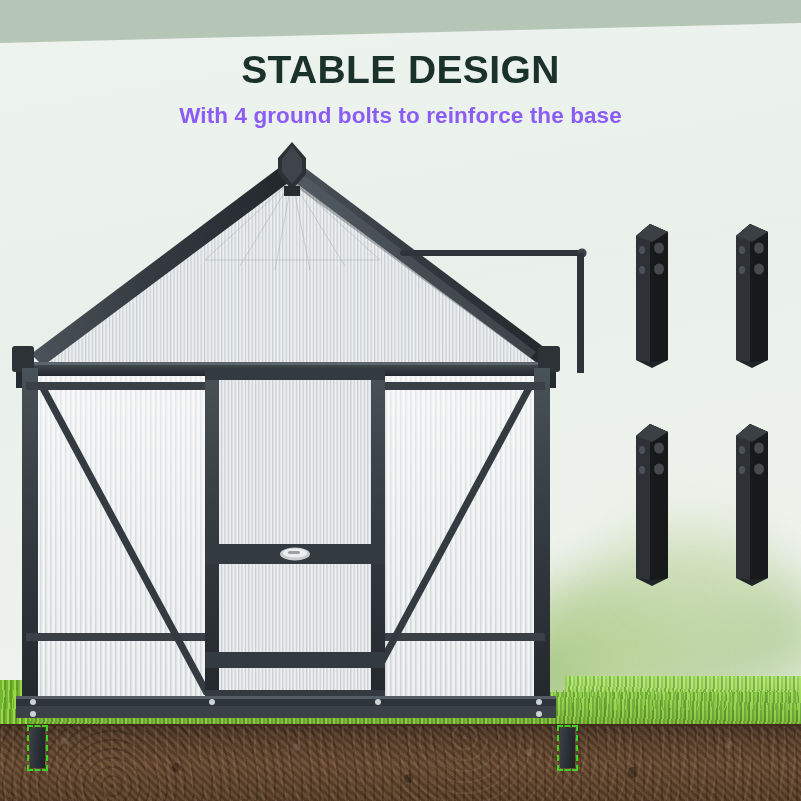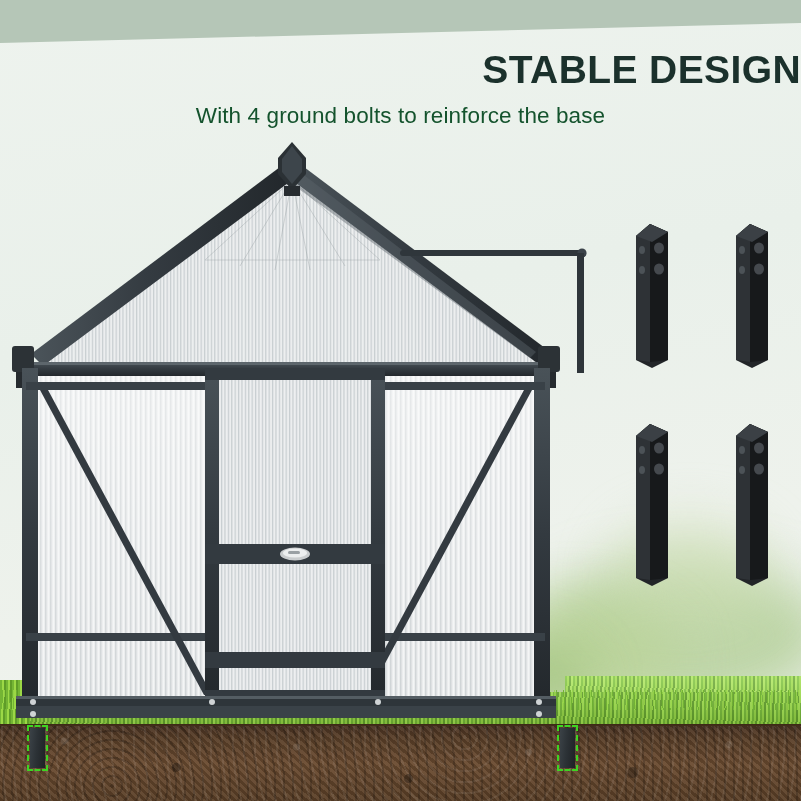--- a/index.html
+++ b/index.html
@@ -22,28 +22,28 @@
   }
   
   .bokeh{position:absolute;border-radius:50%;filter:blur(26px);pointer-events:none;}
   .bk1{right:-30px;top:560px;width:300px;height:150px;background:rgba(150,190,110,.55);}
   .bk2{right:120px;top:600px;width:220px;height:120px;background:rgba(186,212,150,.6);}
   .bk3{right:30px;top:520px;width:160px;height:110px;background:rgba(205,222,180,.55);}
   .bk4{right:210px;top:640px;width:150px;height:90px;background:rgba(128,175,85,.45);}
 
   
   .title{
-    position:absolute;left:0;right:0;top:48px;text-align:right;
+    position:absolute;left:0;right:0;top:48px;text-align:center;
     font-size:39px;font-weight:bold;letter-spacing:.4px;
     color:#1b312c;
   }
   .subtitle{
     position:absolute;left:0;right:0;top:103px;text-align:center;
-    font-size:22.5px;font-weight:normal;letter-spacing:.1px;
-    color:#14532d;
+    font-size:22.5px;font-weight:bold;letter-spacing:.1px;
+    color:#8b5cf6;
   }
 
   
   .grass-strip{
     position:absolute;left:0;top:692px;width:801px;height:36px;
     background:
       linear-gradient(180deg,rgba(255,255,255,.10) 0%,rgba(0,0,0,.10) 100%),
       repeating-linear-gradient(93deg,#6eb032 0 2px,#8ccb3e 2px 4px,#5d9a28 4px 6px,#9ad94a 6px 8px),
       #74b534;
   }

